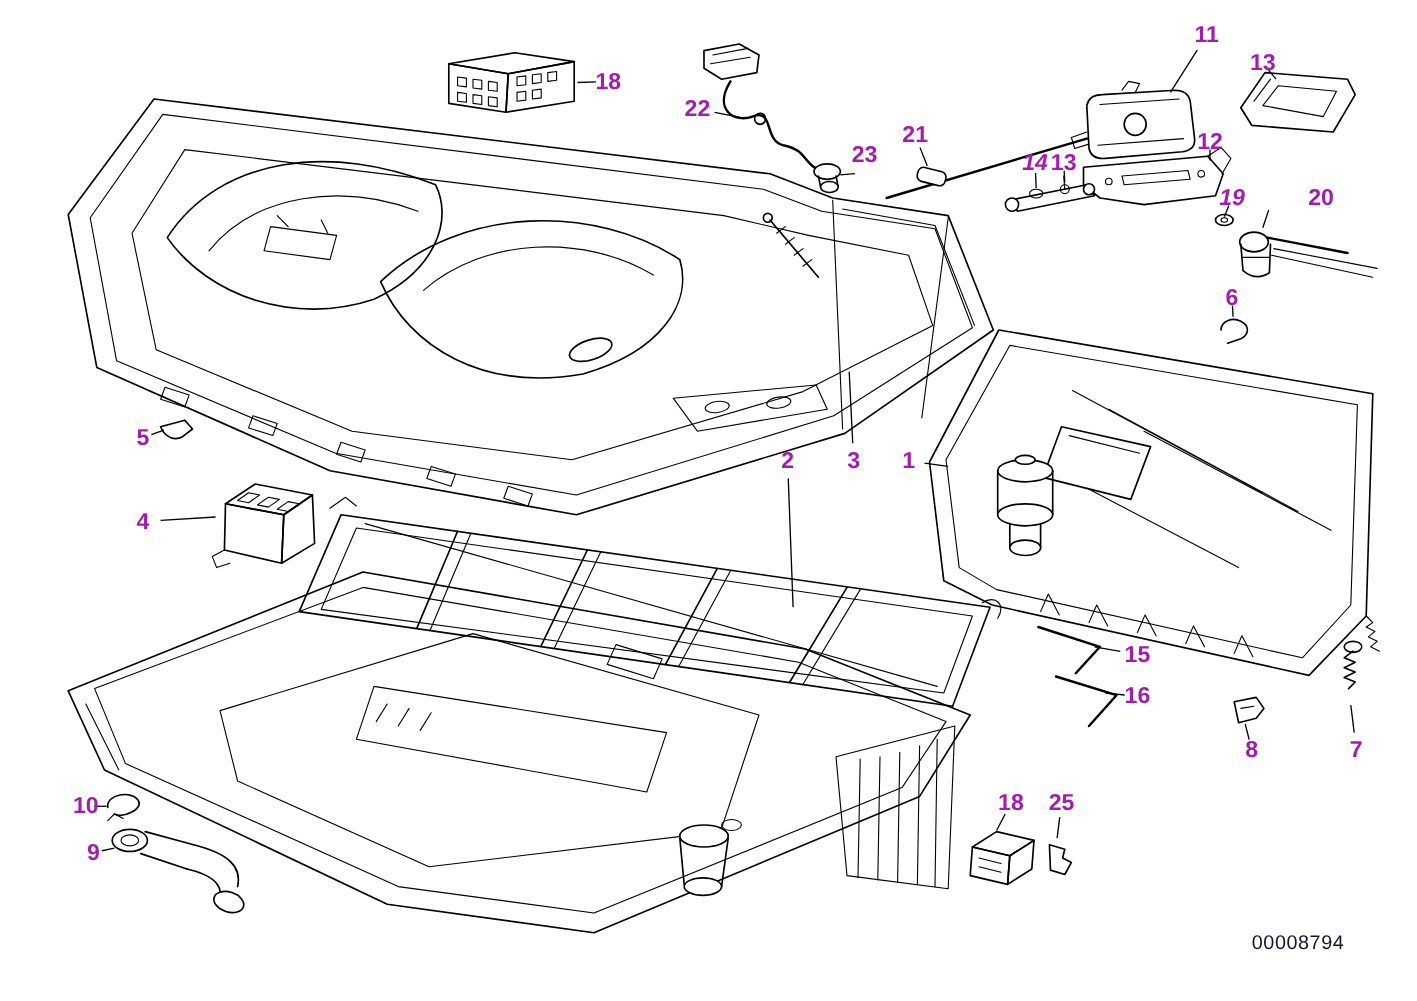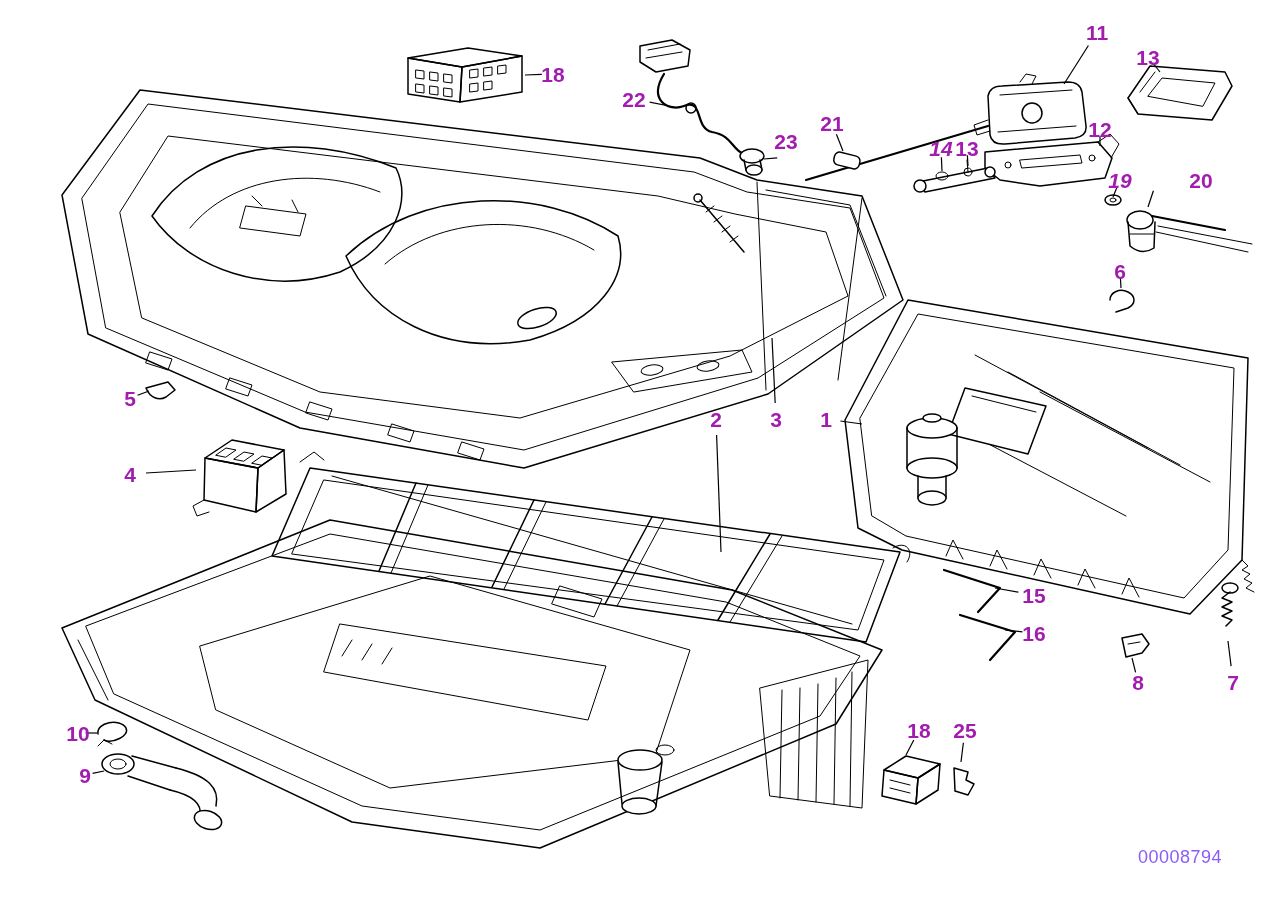--- a/index.html
+++ b/index.html
@@ -16,21 +16,21 @@
   .art .fw    { fill:#ffffff; }
   .art .bold2 { stroke-width:2.2; }
   .leaders line { stroke:#000000; stroke-width:1.2; }
   .callout {
     position:absolute; transform:translate(-50%,-50%);
     font-weight:bold; font-size:21px; color:#a21caf; line-height:1;
     font-family:"Liberation Sans", sans-serif; white-space:nowrap;
   }
   .drawing-number {
     position:absolute; left:1138px; top:847px;
-    font-size:18px; letter-spacing:0.5px; color:#8b5cf6;
+    font-size:18px; letter-spacing:0.5px; color:#0f172a;
     font-family:"Liberation Sans", sans-serif;
   }
 </style>
 </head>
 <body>
 
 <div class="canvas">
 
   <svg class="art" viewBox="0 0 1288 910">
 

